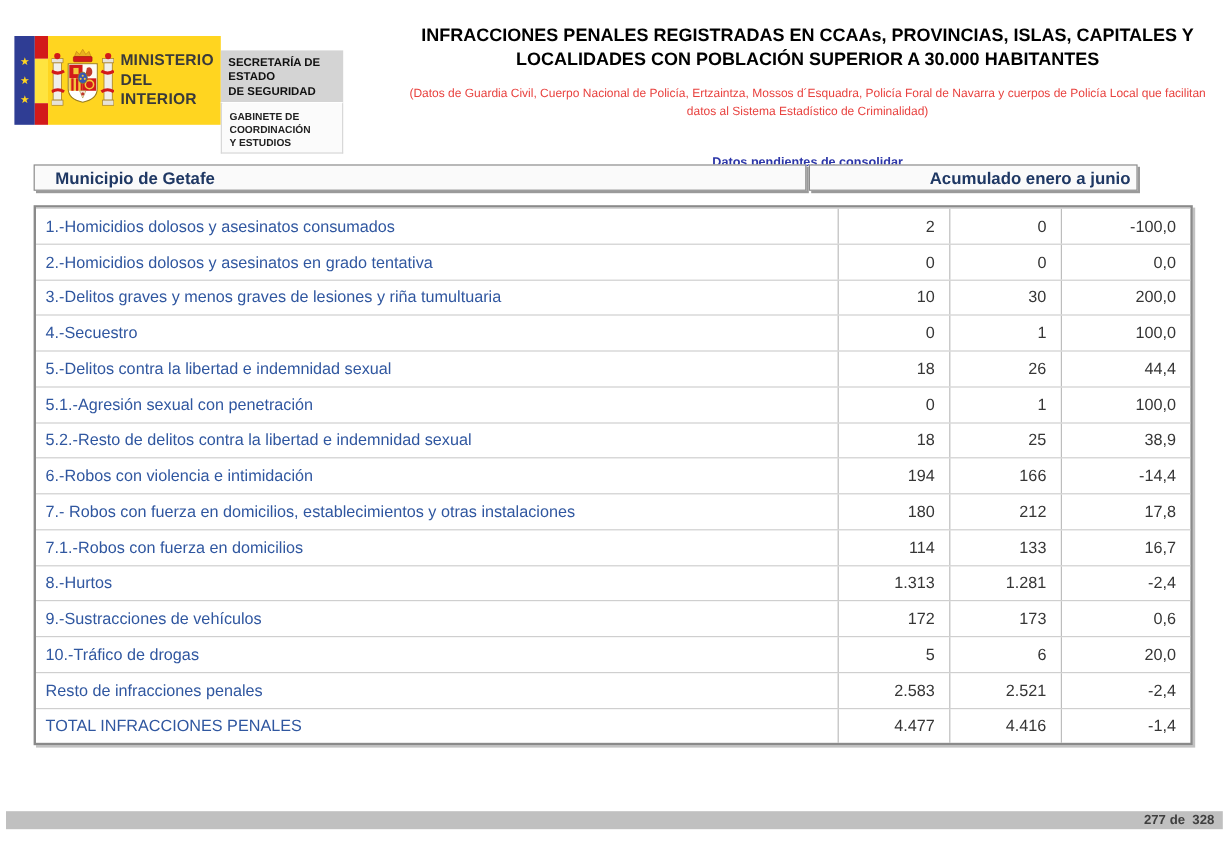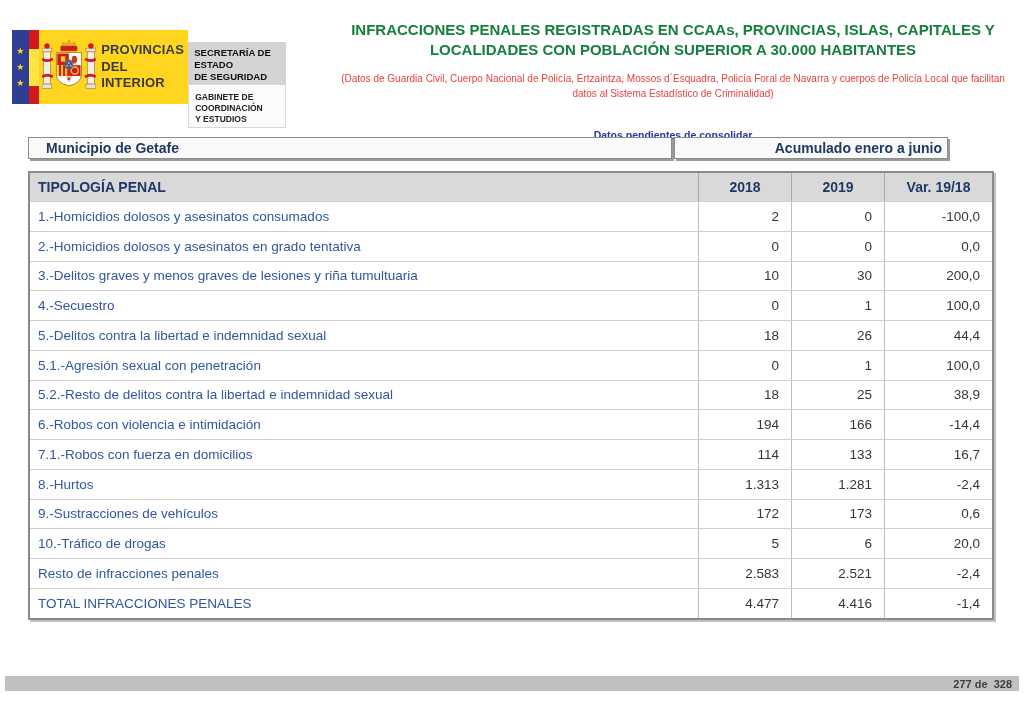--- a/index.html
+++ b/index.html
@@ -18,21 +18,21 @@
   .ministry-text { font-weight:bold; color:#3A3A3A; font-size:13px; line-height:1.3;
     margin-left:5px; letter-spacing:.2px; }
   .logo-right { width:118px; display:flex; flex-direction:column;margin-top:12px; }
   .secretaria { flex:1; background:#D4D4D4; font-size:9.5px; font-weight:bold; color:#101010;
     padding:5px 5px 2px 6px; line-height:1.25; }
   .gabinete { flex:1; background:#FBFBFB; font-size:8.5px; font-weight:bold; color:#222;
     padding:6px 5px 2px 6px; line-height:1.3; border:1px solid #D8D8D8; border-top:1px solid #fff; }
 
   
   .title-block { position:absolute; left:332px; top:20px; width:682px; text-align:center; }
-  .title { color:#15803d; font-weight:bold; font-size:15px; line-height:1.35; }
+  .title { color:#000000; font-weight:bold; font-size:15px; line-height:1.35; }
   .subtitle { color:#E8423F; font-size:10px; line-height:1.5; margin-top:10px; padding:0 2px; }
   .pending { color:#2B35A8; font-weight:bold; font-size:10.5px; margin-top:28px; }
 
   
   .bar { position:absolute; top:137px; height:22px; background:#FAFAFA;
     border:1px solid #8C8C8C; box-shadow:2px 2px 0 0 #9A9A9A;
     display:flex; align-items:center; font-weight:bold; color:#1F3864; font-size:14px; }
   .bar-municipio { left:28px; width:644px; padding-left:17px; }
   .bar-periodo { left:674px; width:274px; justify-content:flex-end; padding-right:5px; }
 
@@ -101,21 +101,21 @@
       <rect x="30" y="31" width="13" height="12" fill="#D21A1A"></rect>
       <circle cx="36.5" cy="37" r="4" fill="none" stroke="#F3C83C" stroke-width="1.5"></circle>
       <path d="M27 43 h6 l-3 7 z" fill="#FDFBF4" stroke="#9A7C1D" stroke-width="0.5"></path>
       <circle cx="30" cy="46" r="1.6" fill="#C0392B"></circle>
       <ellipse cx="30" cy="30.5" rx="4.5" ry="5.5" fill="#3A57B0" stroke="#9A7C1D" stroke-width="0.8"></ellipse>
       <circle cx="30" cy="28.5" r="1" fill="#F3C83C"></circle>
       <circle cx="28" cy="31.5" r="1" fill="#F3C83C"></circle>
       <circle cx="32" cy="31.5" r="1" fill="#F3C83C"></circle>
     </svg>
     <div class="ministry-text">
-      <div>PROVINCIAS</div>
+      <div>MINISTERIO</div>
       <div>DEL INTERIOR</div>
     </div>
   </div>
   <div class="logo-right">
     <div class="secretaria">
       <div>SECRETARÍA DE ESTADO</div>
       <div>DE SEGURIDAD</div>
     </div>
     <div class="gabinete">
       <div>GABINETE DE COORDINACIÓN</div>
@@ -130,26 +130,20 @@
     <div>LOCALIDADES CON POBLACIÓN SUPERIOR A 30.000 HABITANTES</div>
   </div>
   <div class="subtitle">(Datos de Guardia Civil, Cuerpo Nacional de Policía, Ertzaintza, Mossos d´Esquadra, Policía Foral de Navarra y cuerpos de Policía Local que facilitan datos al Sistema Estadístico de Criminalidad)</div>
   <div class="pending">Datos pendientes de consolidar</div>
 </div>
 
 <div class="bar bar-municipio">Municipio de Getafe</div>
 <div class="bar bar-periodo">Acumulado enero a junio</div>
 
 <div class="table">
-  <div class="thead">
-    <div class="cell-label">TIPOLOGÍA PENAL</div>
-    <div class="cell-num">2018</div>
-    <div class="cell-num">2019</div>
-    <div class="cell-var">Var. 19/18</div>
-  </div>
   <div id="table-body">
   <div class="row">
     <div class="cell-label">1.-Homicidios dolosos y asesinatos consumados</div>
     <div class="cell-num">2</div>
     <div class="cell-num">0</div>
     <div class="cell-var">-100,0</div>
   </div>
 
   <div class="row">
     <div class="cell-label">2.-Homicidios dolosos y asesinatos en grado tentativa</div>
@@ -193,20 +187,26 @@
     <div class="cell-var">38,9</div>
   </div>
 
   <div class="row">
     <div class="cell-label">6.-Robos con violencia e intimidación</div>
     <div class="cell-num">194</div>
     <div class="cell-num">166</div>
     <div class="cell-var">-14,4</div>
   </div>
 
+  <div class="row">
+    <div class="cell-label">7.- Robos con fuerza en domicilios, establecimientos y otras instalaciones</div>
+    <div class="cell-num">180</div>
+    <div class="cell-num">212</div>
+    <div class="cell-var">17,8</div>
+  </div>
 
   <div class="row">
     <div class="cell-label">7.1.-Robos con fuerza en domicilios</div>
     <div class="cell-num">114</div>
     <div class="cell-num">133</div>
     <div class="cell-var">16,7</div>
   </div>
 
   <div class="row">
     <div class="cell-label">8.-Hurtos</div>

